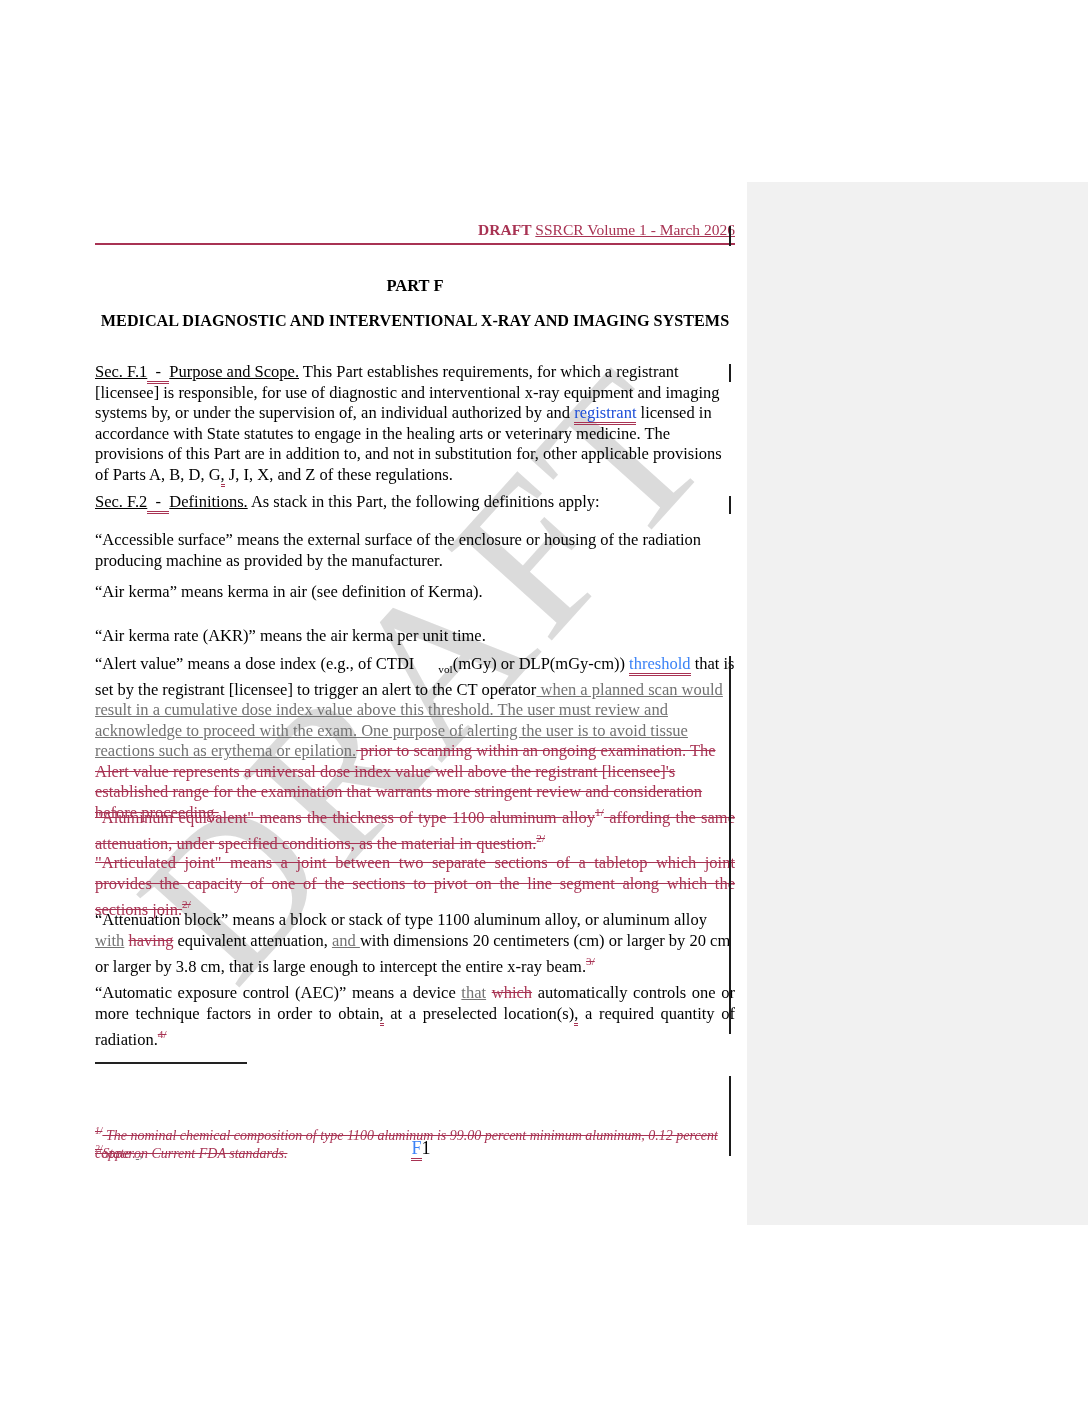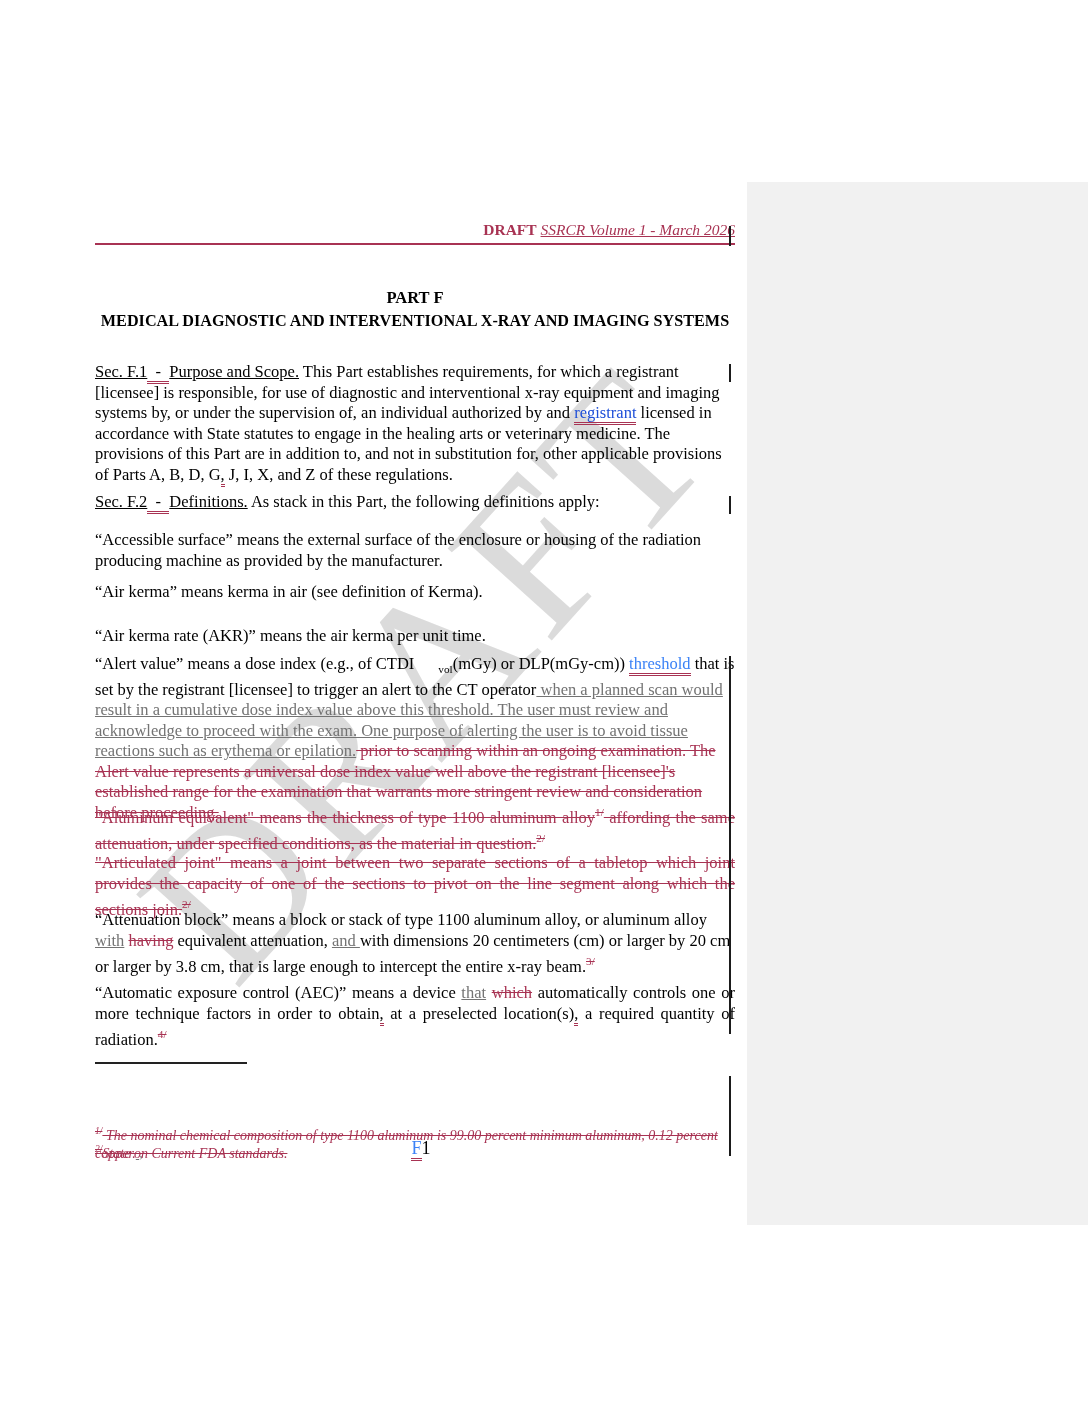--- a/index.html
+++ b/index.html
@@ -28,21 +28,21 @@
     text-align:right; font-size:15.5px; color:#a83353; white-space:nowrap;
   }
   .hdr-rule {
     position:absolute; left:95px; top:243px; width:640px; height:2px;
     background:#a83353;
   }
   .part-title, .doc-title {
     position:absolute; left:75px; width:680px; text-align:center;
     font-weight:bold; color:#000; white-space:nowrap;
   }
-  .part-title { top:276px; font-size:16.5px;margin-top:12px; }
+  .part-title { top:276px; font-size:16.5px; }
   .doc-title  { top:312px; font-size:16.2px; }
   .para {
     position:absolute; left:95px; width:640px;
     font-size:16.5px; line-height:20.5px; color:#000;
   }
   .just { text-align:justify; }
   .fn-rule {
     position:absolute; left:95px; top:1062px; width:152px; height:2px;
     background:#222;
   }
@@ -59,21 +59,21 @@
   
   .r-u        { text-decoration:underline; }
   .r-ins      { color:#737373; text-decoration:underline; }
   .r-insdbl   { color:#1d4ed8; border-bottom:3px double #a83353; }
   .r-insdblred{ color:#3b82f6; border-bottom:3px double #a83353; }
   .r-insmark  { color:#000; border-bottom:3px double #a83353; }
   .r-strike   { color:#a83353; text-decoration:line-through;text-align:center; }
   .r-sup      { vertical-align:super; font-size:68%; }
   .r-sub      { vertical-align:sub; font-size:68%;margin-left:24px; }
   .r-hdrb     { font-weight:bold; }
-  .r-hdri     { font-style:italic; text-decoration:underline; }
+  .r-hdri     { text-decoration:underline; }
 </style>
 </head>
 <body>
 
 <div class="gray-panel"></div>
 
 <div class="watermark">
   <span>DRAFT</span>
 </div>
 

